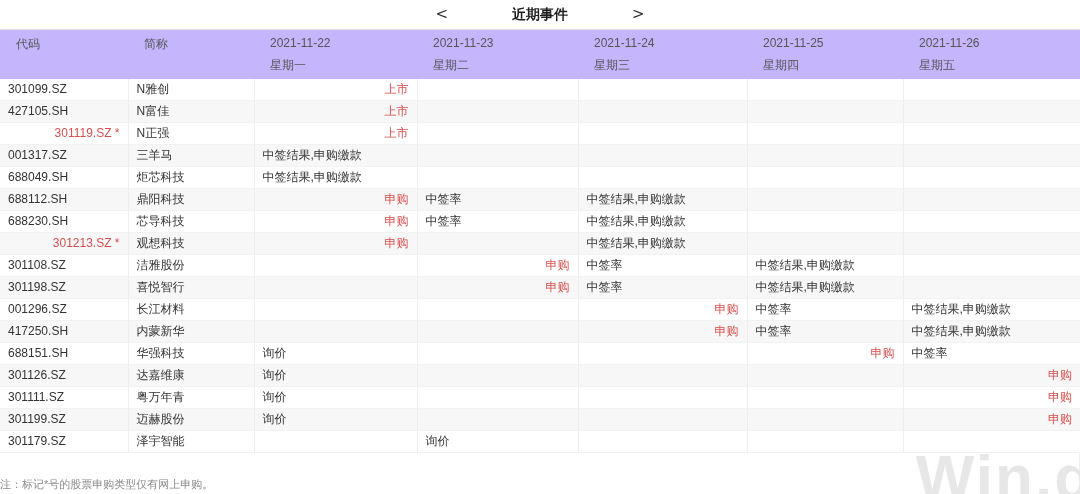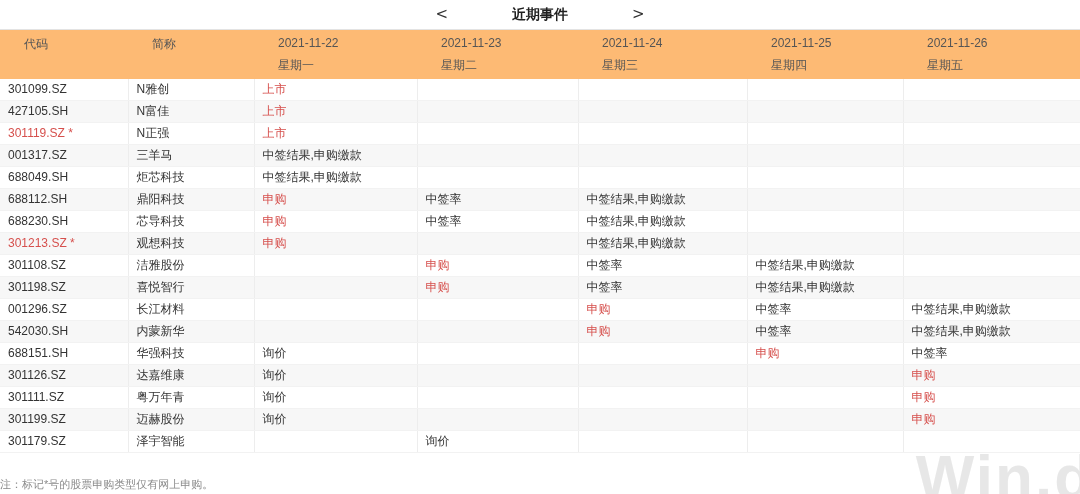--- a/index.html
+++ b/index.html
@@ -16,33 +16,33 @@
   .arrow{
     font-size:15px;color:#333;cursor:pointer;padding:0 8px;line-height:29px;
     font-family:"DejaVu Sans",sans-serif;
   }
   .title{font-size:14px;font-weight:bold;color:#1f1f1f;}
   table{
     width:1080px;border-collapse:collapse;table-layout:fixed;
     font-size:12px;border-bottom:1px solid #e4e4e4;
   }
   thead th{
-    background:#fdba74;color:#555;font-weight:normal;text-align:left;
-    vertical-align:top;padding:6px 24px 5px;height:44px;box-sizing:border-box;
+    background:#c4b5fd;color:#555;font-weight:normal;text-align:left;
+    vertical-align:top;padding:6px 16px 5px;height:44px;box-sizing:border-box;
   }
   thead .date{display:block;margin-bottom:7px;}
   thead .weekday{display:block;color:#555;}
   tbody td{
     height:21px;line-height:21px;padding:0 8px;
     border-right:1px solid #ededed;border-bottom:1px solid #f2f2f2;
     color:#333;white-space:nowrap;overflow:hidden;box-sizing:border-box;
   }
   tbody td:last-child{border-right:none;}
   tbody tr:nth-child(even){background:#f7f7f7;}
-  .red{color:#d6504d;}
+  .red{color:#d6504d;text-align:right;}
   .name-link{
     border-bottom:1px solid #b9b9b9;cursor:pointer;padding-bottom:15px;
   }
   .note{
     position:absolute;left:0;top:477px;font-size:11px;color:#8a8a8a;
   }
   .watermark{
     position:absolute;right:-14px;bottom:-18px;
     font-size:62px;font-weight:bold;color:#e2e2e2;letter-spacing:2px;
     pointer-events:none;user-select:none;opacity:.8;
@@ -188,21 +188,21 @@
       <tr>
         <td>001296.SZ</td>
         <td><span class="name-link">长江材料</span></td>
         <td></td>
         <td></td>
         <td class="red">申购</td>
         <td>中签率</td>
         <td>中签结果,申购缴款</td>
       </tr>
       <tr>
-        <td>542030.SH</td>
+        <td>417250.SH</td>
         <td><span class="name-link">内蒙新华</span></td>
         <td></td>
         <td></td>
         <td class="red">申购</td>
         <td>中签率</td>
         <td>中签结果,申购缴款</td>
       </tr>
       <tr>
         <td>688151.SH</td>
         <td><span class="name-link">华强科技</span></td>

